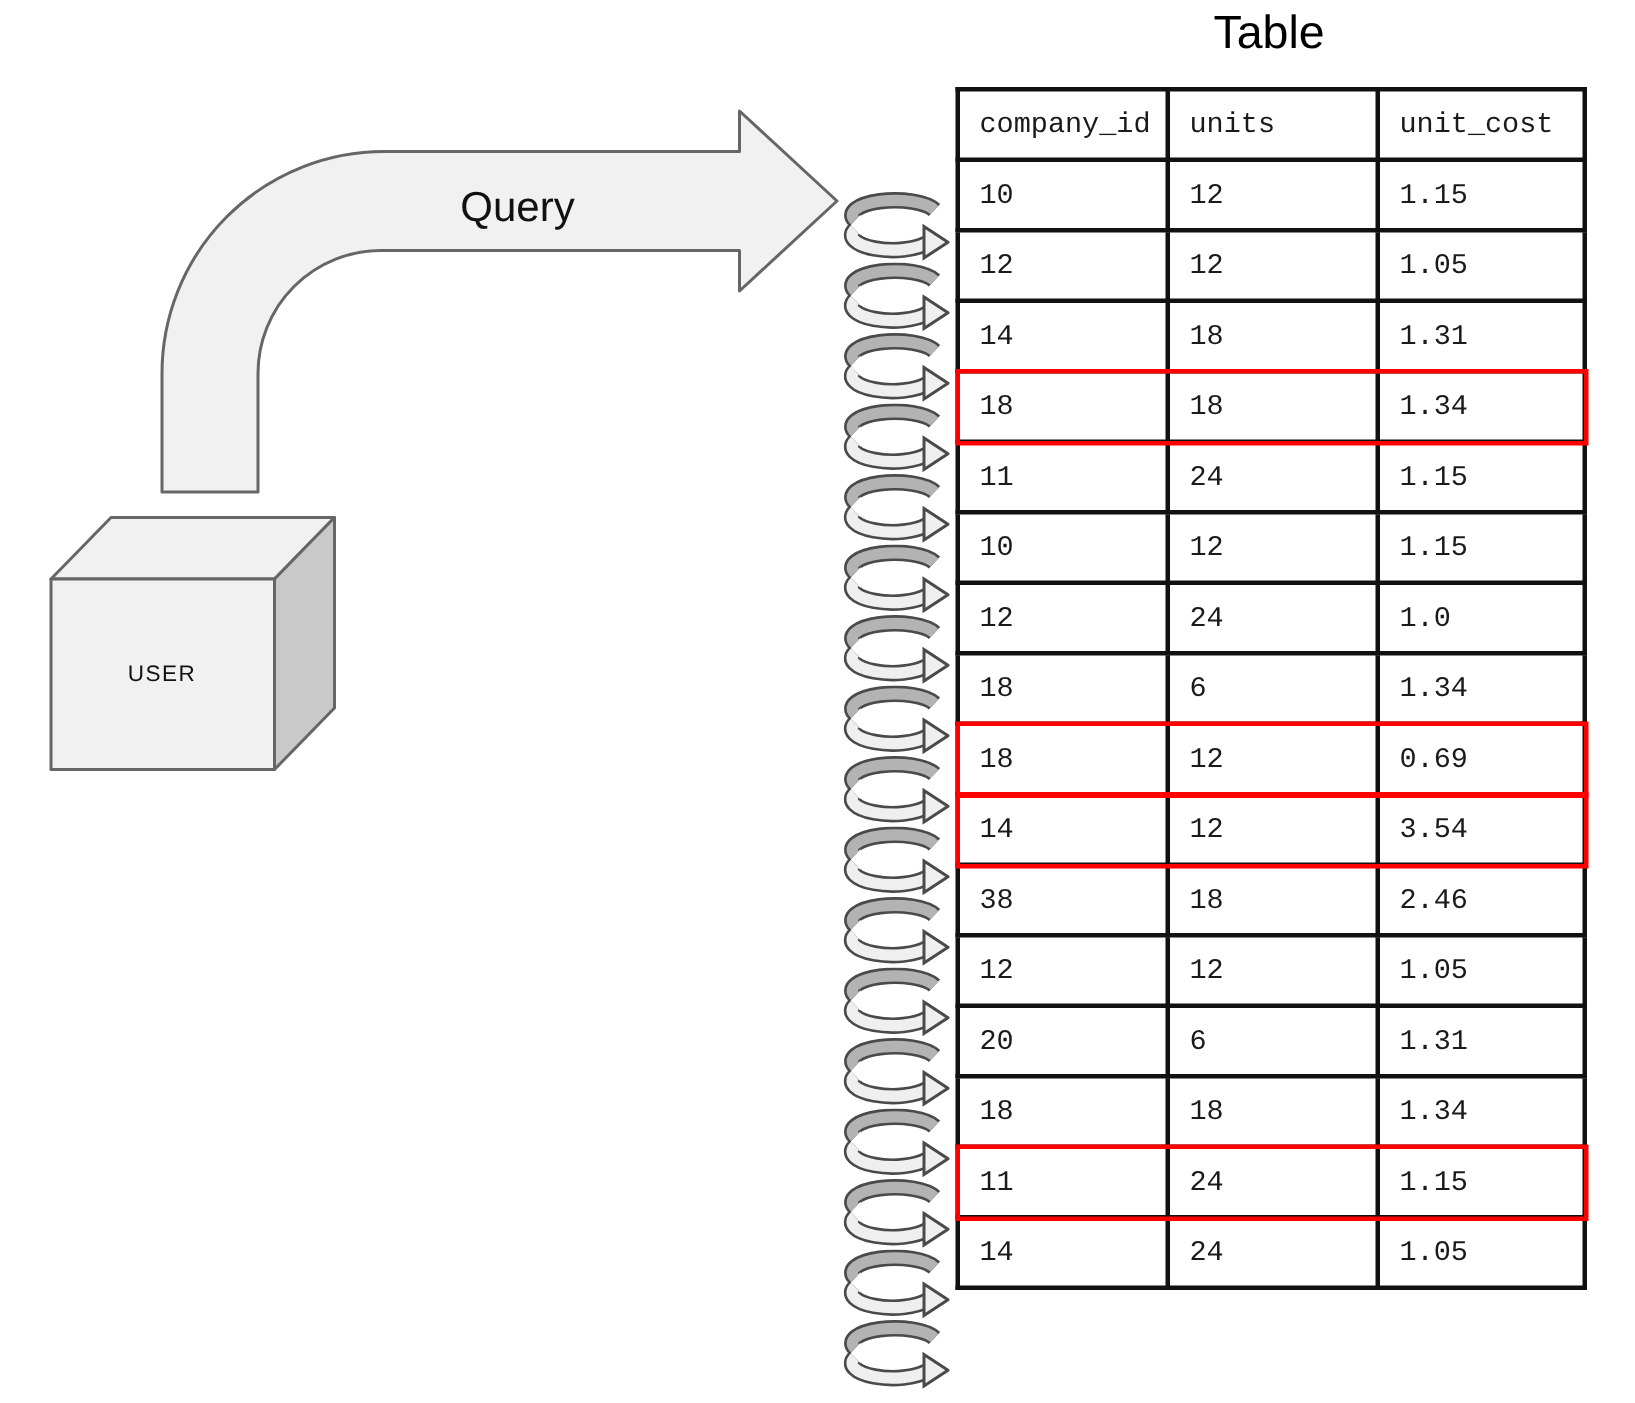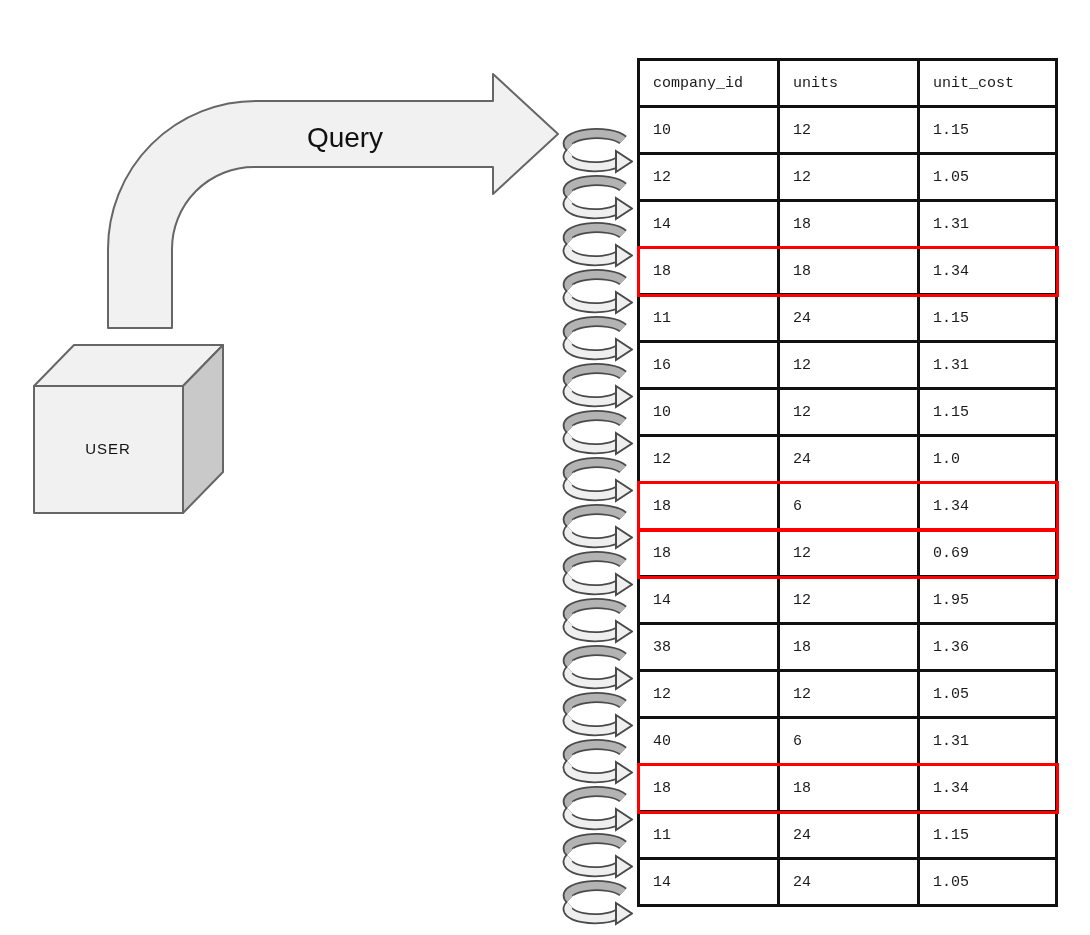--- a/index.html
+++ b/index.html
@@ -36,21 +36,21 @@
     position: absolute;
     left: 637px; top: 58px;
     border-collapse: collapse;
     table-layout: fixed;
     z-index: 3;
   }
   .data-table th, .data-table td {
     border: 3px solid var(--grid, #111111);
     height: 44px;
     font-family: "Liberation Mono", monospace;
-    font-size: 15px;
+    font-size: 19px;
     font-weight: 400;
     color: #1a1a1a;
     text-align: left;
     vertical-align: middle;
     padding: 0 4px 0 13px;
     background: #fff;
     overflow: hidden;
     white-space: nowrap;
   }
 
@@ -203,20 +203,21 @@
   </svg>
       <svg class="loop" width="72" height="50" viewBox="0 0 72 50" style="top: 880px;">
     <path class="ol" d="M 62 12 A 27 9.5 0 0 0 9 19"></path>
     <path class="dk" d="M 62 12 A 27 9.5 0 0 0 9 19"></path>
     <path class="ol" d="M 9 25 A 27 10 0 0 0 57 34"></path>
     <path class="lt" d="M 9 25 A 27 10 0 0 0 57 34"></path>
     <polygon class="head" points="55,23 71,33.5 55,44"></polygon>
   </svg>
     </div>
 
+  <h1 class="diagram-title">Table</h1>
 
   <table class="data-table">
     <colgroup>
       <col style="width:140px">
         <col style="width:140px">
         <col style="width:138px">
     </colgroup>
     <thead>
       <tr id="head-row">
           <th>company_id</th>
@@ -244,25 +245,20 @@
           <td>18</td>
           <td>18</td>
           <td>1.34</td>
         </tr>
         <tr>
           <td>11</td>
           <td>24</td>
           <td>1.15</td>
         </tr>
         <tr>
-          <td>16</td>
-          <td>12</td>
-          <td>1.31</td>
-        </tr>
-        <tr>
           <td>10</td>
           <td>12</td>
           <td>1.15</td>
         </tr>
         <tr>
           <td>12</td>
           <td>24</td>
           <td>1.0</td>
         </tr>
         <tr class="hl">
@@ -271,34 +267,34 @@
           <td>1.34</td>
         </tr>
         <tr class="hl">
           <td>18</td>
           <td>12</td>
           <td>0.69</td>
         </tr>
         <tr>
           <td>14</td>
           <td>12</td>
-          <td>1.95</td>
+          <td>3.54</td>
         </tr>
         <tr>
           <td>38</td>
           <td>18</td>
-          <td>1.36</td>
+          <td>2.46</td>
         </tr>
         <tr>
           <td>12</td>
           <td>12</td>
           <td>1.05</td>
         </tr>
         <tr>
-          <td>40</td>
+          <td>20</td>
           <td>6</td>
           <td>1.31</td>
         </tr>
         <tr class="hl">
           <td>18</td>
           <td>18</td>
           <td>1.34</td>
         </tr>
         <tr>
           <td>11</td>

